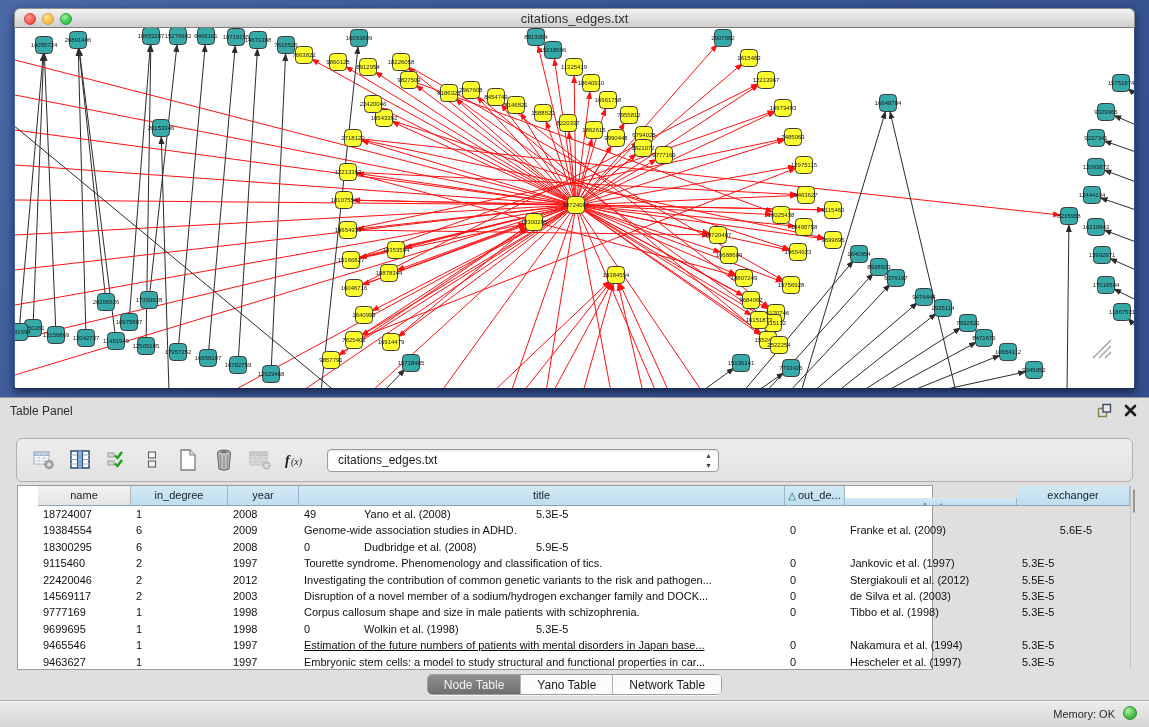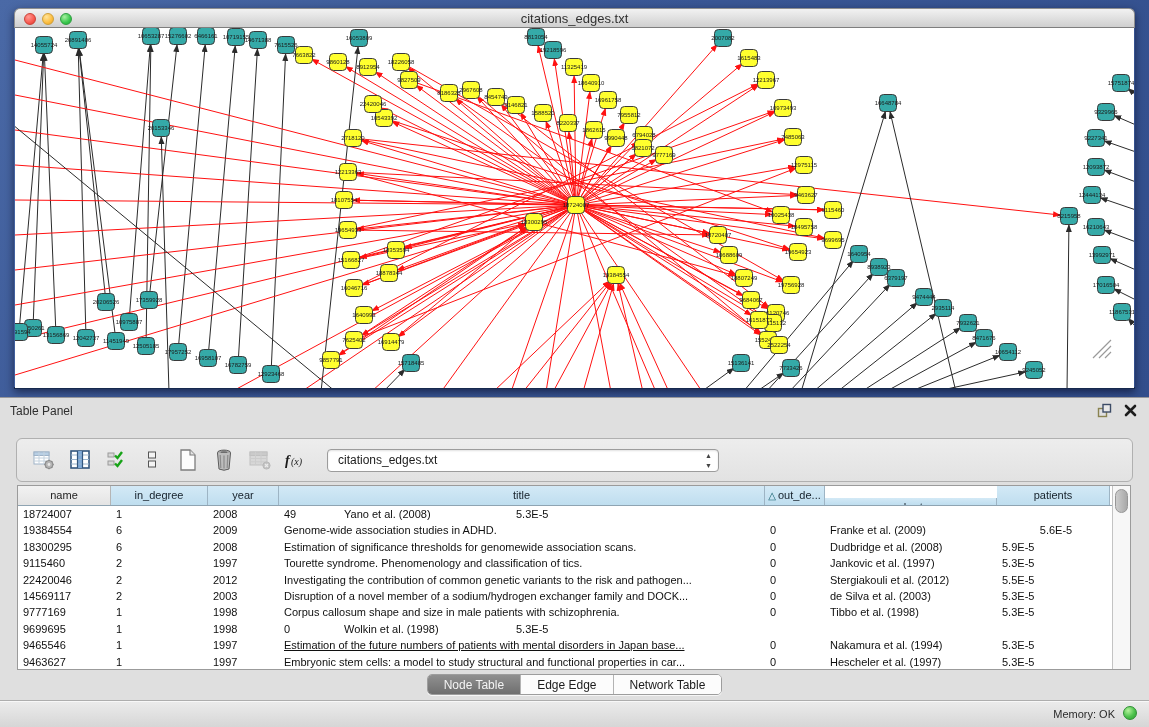--- a/index.html
+++ b/index.html
@@ -39,22 +39,22 @@
     background:linear-gradient(#ededed,#e2e2e2); border:1px solid #b0b0b0; border-radius:6px;
     display:flex; align-items:center; padding-left:12px; }
   .tb-btn { width:30px; height:30px; margin-right:6px; display:flex; align-items:center; justify-content:center;
     background:transparent; border:none; cursor:pointer; }
   #table-combo { margin-left:10px; width:392px; height:23px; background:#fff;
     border:1px solid #9c9c9c; border-radius:4px; position:relative; display:flex; align-items:center;
     box-shadow:inset 0 1px 2px rgba(0,0,0,.12); cursor:pointer; }
   #table-combo .combo-text { font-size:12px; color:#1c1c1c; padding-left:10px; }
   #table-combo .stepper { position:absolute; right:6px; top:1px; font-size:7px; color:#444; line-height:10px; text-align:center; }
 
-  #table-box { position:absolute; left:17px; top:87px; width:1114px; height:185px;
-    background:#fff; border:1px solid #9b9b9b; display:flex; }
+  #table-box { position:absolute; left:17px; top:87px; width:916px; height:185px;
+    background:#fff; border:1px solid #9b9b9b; display:flex;padding-left:20px; }
   #grid { width:1096px; }
   #grid-header { display:flex; height:20px; border-bottom:1px solid #8fa4b2; }
   .hcell { background:linear-gradient(#d3e9f6,#bfdeef); border-right:1px solid #9db4c4;
     font-size:11px; color:#15202a; text-align:center; line-height:19px;
     white-space:nowrap; overflow:hidden; cursor:pointer; }
   .hcell.first { background:linear-gradient(#f2f2f2,#e4e4e4); border-right:1px solid #b5b5b5; color:#222; }
   .sort-glyph { color:#16606e; font-size:10px; margin-right:2px; }
   .grid-row { display:flex; height:16.4px; cursor:default; }
   .gcell { font-size:11px; color:#101010; line-height:16px; padding-left:5px;
     white-space:nowrap; overflow:hidden; }
@@ -768,21 +768,21 @@
 
     <div id="table-box">
       <div id="grid">
         <div id="grid-header">
             <div class="hcell first" style="width: 93px;">name</div>
             <div class="hcell" style="width: 97px;">in_degree</div>
             <div class="hcell" style="width: 71px;">year</div>
             <div class="hcell" style="width: 486px;">title</div>
             <div class="hcell" style="width: 60px;"><span class="sort-glyph">△</span>out_de...</div>
             <div class="hcell" style="width: 172px; margin-top: 12px;">short</div>
-            <div class="hcell" style="width: 113px;">patients</div>
+            <div class="hcell" style="width: 113px;">exchanger</div>
           </div>
         <div id="grid-body">
             <div class="grid-row">
               <div class="gcell" style="width: 93px;">18724007</div>
               <div class="gcell" style="width: 97px;">1</div>
               <div class="gcell" style="width: 71px;">2008</div>
               <div class="gcell" style="width: 60px;">49</div>
               <div class="gcell" style="width: 172px;">Yano et al. (2008)</div>
               <div class="gcell" style="width: 113px;">5.3E-5</div>
             </div>
@@ -792,21 +792,20 @@
               <div class="gcell" style="width: 71px;">2009</div>
               <div class="gcell" style="width: 486px;">Genome-wide association studies in ADHD.</div>
               <div class="gcell" style="width: 60px;">0</div>
               <div class="gcell" style="width: 172px;">Franke et al. (2009)</div>
               <div class="gcell" style="width: 113px; text-align: center;">5.6E-5</div>
             </div>
             <div class="grid-row">
               <div class="gcell" style="width: 93px;">18300295</div>
               <div class="gcell" style="width: 97px;">6</div>
               <div class="gcell" style="width: 71px;">2008</div>
-              <div class="gcell" style="width: 486px;">Estimation of significance thresholds for genomewide association scans.</div>
               <div class="gcell" style="width: 60px;">0</div>
               <div class="gcell" style="width: 172px;">Dudbridge et al. (2008)</div>
               <div class="gcell" style="width: 113px;">5.9E-5</div>
             </div>
             <div class="grid-row">
               <div class="gcell" style="width: 93px;">9115460</div>
               <div class="gcell" style="width: 97px;">2</div>
               <div class="gcell" style="width: 71px;">1997</div>
               <div class="gcell" style="width: 486px;">Tourette syndrome. Phenomenology and classification of tics.</div>
               <div class="gcell" style="width: 60px;">0</div>
@@ -870,21 +869,21 @@
       </div>
       <div id="vscroll">
         <div id="vthumb"></div>
       </div>
     </div>
   </div>
 
   <div id="tabbar">
     <div id="seg">
         <button class="seg-btn selected">Node Table</button>
-        <button class="seg-btn">Edge Edge</button>
+        <button class="seg-btn">Yano Table</button>
         <button class="seg-btn">Network Table</button>
       </div>
   </div>
 
   <div id="statusbar">
     <span id="memory">Memory: OK</span>
     <span id="memory-dot"></span>
   </div>
 
 </div>

